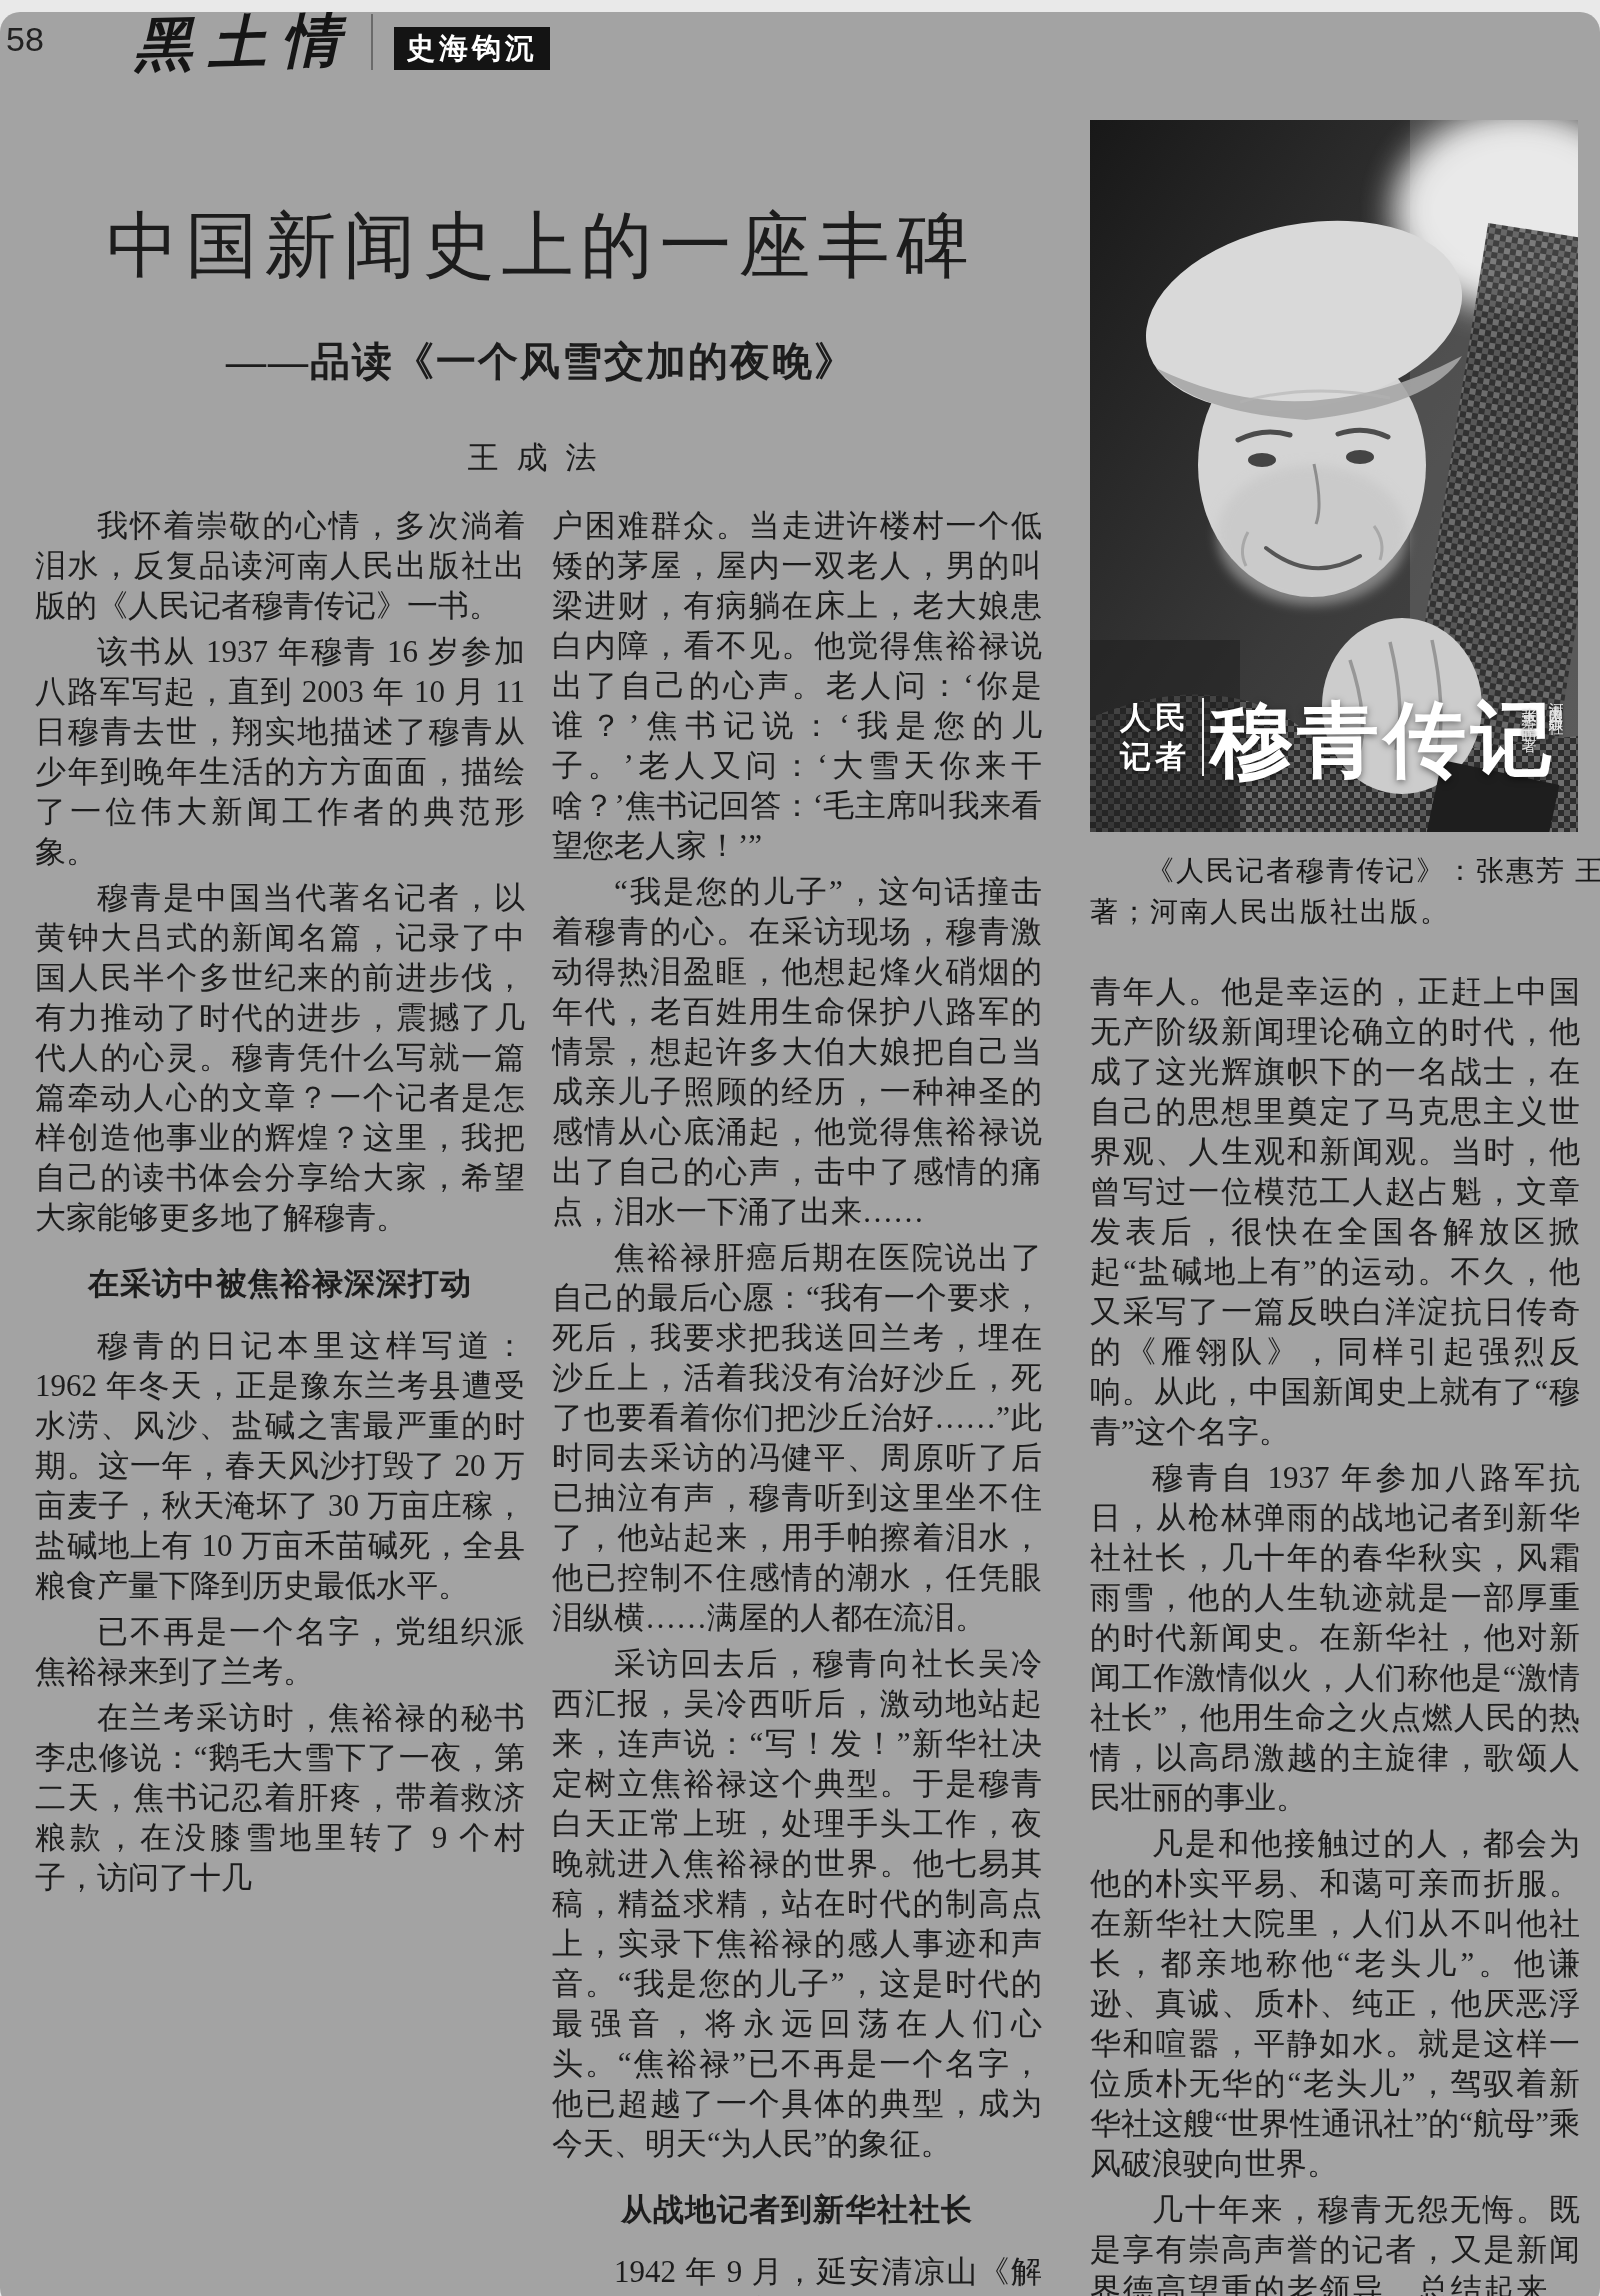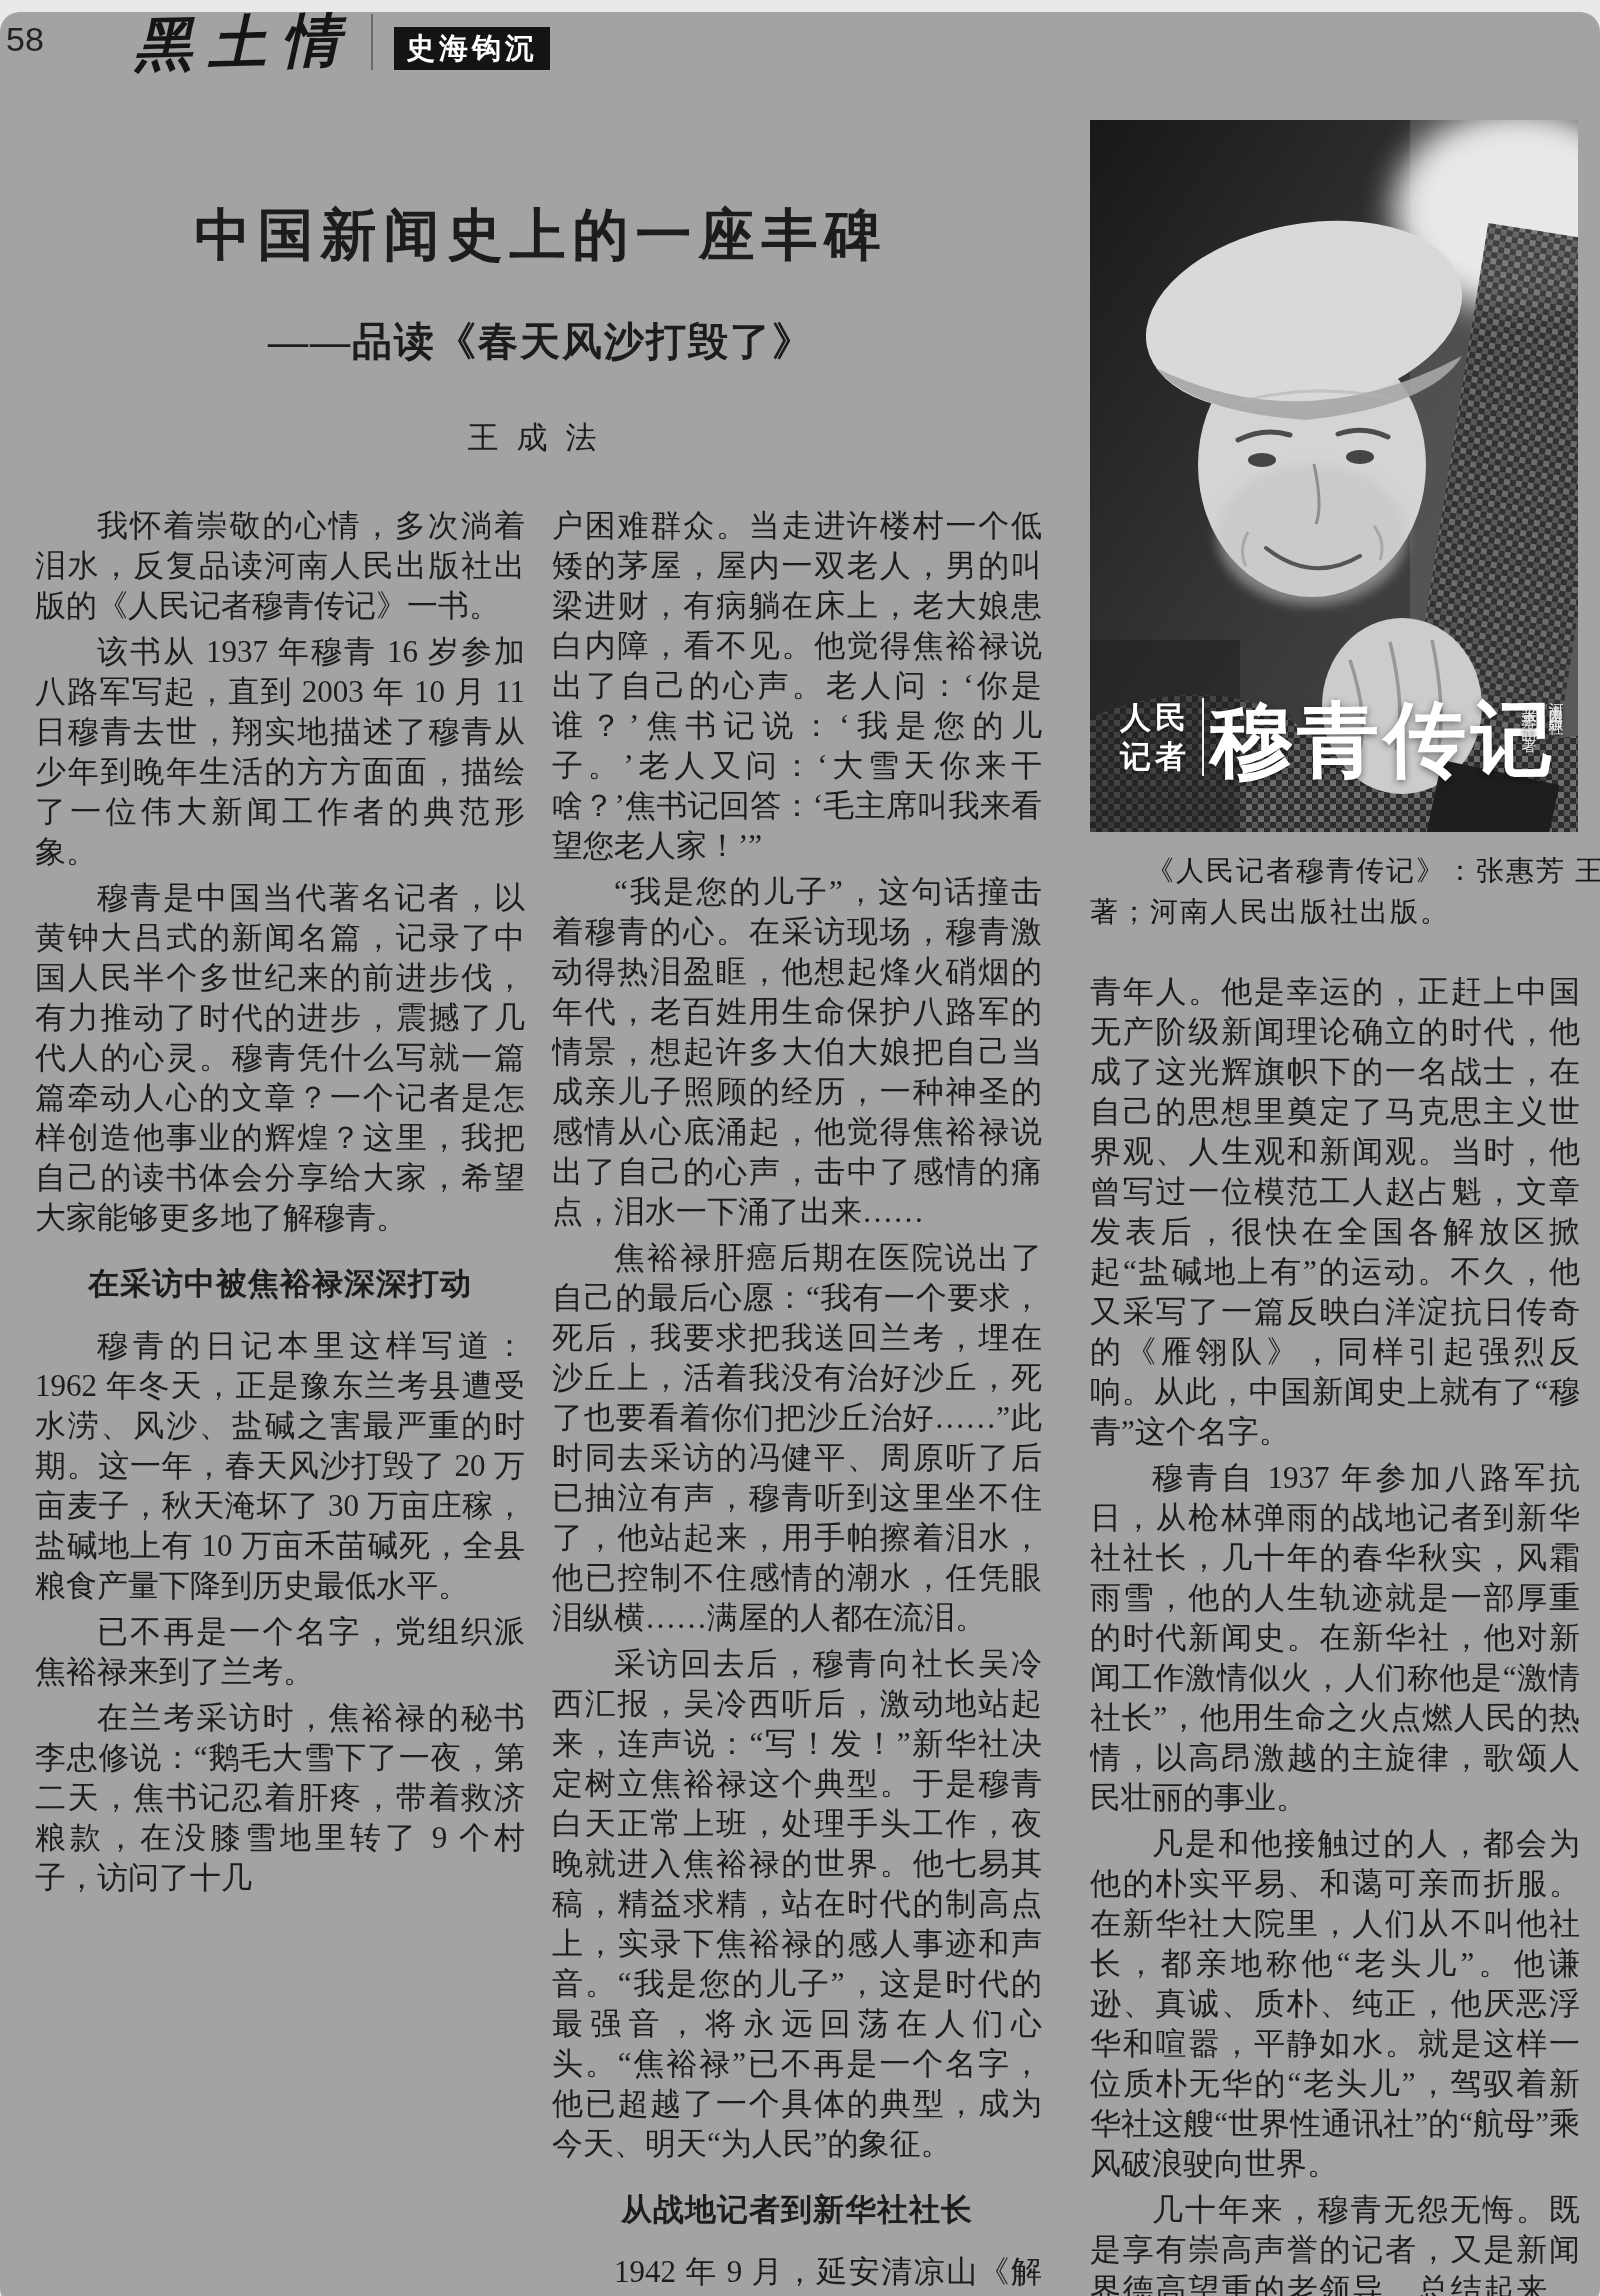--- a/index.html
+++ b/index.html
@@ -11,21 +11,21 @@
            font-size:34px;color:#222;}
   .logo{position:absolute;left:134px;top:-8px;font-size:58px;font-weight:900;font-style:italic;
         letter-spacing:16px;transform:rotate(-1.5deg);color:#151515;}
   .header-divider{position:absolute;left:371px;top:2px;width:2px;height:56px;background:#6a6a6a;}
   .badge{position:absolute;left:394px;top:15px;width:156px;height:43px;background:#141414;color:#fff;
          font-family:"Liberation Sans","DejaVu Sans",sans-serif;font-weight:bold;font-size:29px;
          letter-spacing:4px;display:flex;align-items:center;justify-content:center;}
 
   
   .title-block{position:absolute;left:35px;top:186px;width:1012px;text-align:center;}
-  .title{font-size:56px;font-weight:700;letter-spacing:7px;white-space:nowrap;}
+  .title{font-size:72px;font-weight:400;letter-spacing:7px;white-space:nowrap;}
   .subtitle{margin-top:40px;font-size:40px;font-weight:bold;letter-spacing:2px;white-space:nowrap;}
   .author{margin-top:48px;font-size:31px;letter-spacing:18px;}
 
   
   .col{position:absolute;width:490px;font-size:31px;line-height:40px;text-align:justify;
        text-justify:inter-ideograph;overflow:hidden;}
   .col p{margin:0 0 6px 0;}
   .col p.indent{text-indent:2em;}
   .col h3{font-family:"Liberation Sans","DejaVu Sans",sans-serif;font-size:31px;font-weight:bold;
           text-align:center;margin:26px 0 22px 0;letter-spacing:1px;}
@@ -60,21 +60,21 @@
 
 <div class="page">
 
   <div class="pagenum">58</div>
   <div class="logo">黑土情</div>
   <div class="header-divider"></div>
   <div class="badge">史海钩沉</div>
 
   <div class="title-block">
     <div class="title">中国新闻史上的一座丰碑</div>
-    <div class="subtitle">——品读《春天风沙打毁了》</div>
+    <div class="subtitle">——品读《一个风雪交加的夜晚》</div>
     <div class="author">王成法</div>
   </div>
 
   <section class="col col1">
     <p class="indent">我怀着崇敬的心情，多次淌着泪水，反复品读河南人民出版社出版的《人民记者穆青传记》一书。</p>
     <p class="indent">该书从 1937 年穆青 16 岁参加八路军写起，直到 2003 年 10 月 11 日穆青去世，翔实地描述了穆青从少年到晚年生活的方方面面，描绘了一位伟大新闻工作者的典范形象。</p>
     <p class="indent">穆青是中国当代著名记者，以黄钟大吕式的新闻名篇，记录了中国人民半个多世纪来的前进步伐，有力推动了时代的进步，震撼了几代人的心灵。穆青凭什么写就一篇篇牵动人心的文章？一个记者是怎样创造他事业的辉煌？这里，我把自己的读书体会分享给大家，希望大家能够更多地了解穆青。</p>
     <h3>在采访中被焦裕禄深深打动</h3>
     <p class="indent">穆青的日记本里这样写道：1962 年冬天，正是豫东兰考县遭受水涝、风沙、盐碱之害最严重的时期。这一年，春天风沙打毁了 20 万亩麦子，秋天淹坏了 30 万亩庄稼，盐碱地上有 10 万亩禾苗碱死，全县粮食产量下降到历史最低水平。</p>
     <p class="indent">已不再是一个名字，党组织派焦裕禄来到了兰考。</p>

